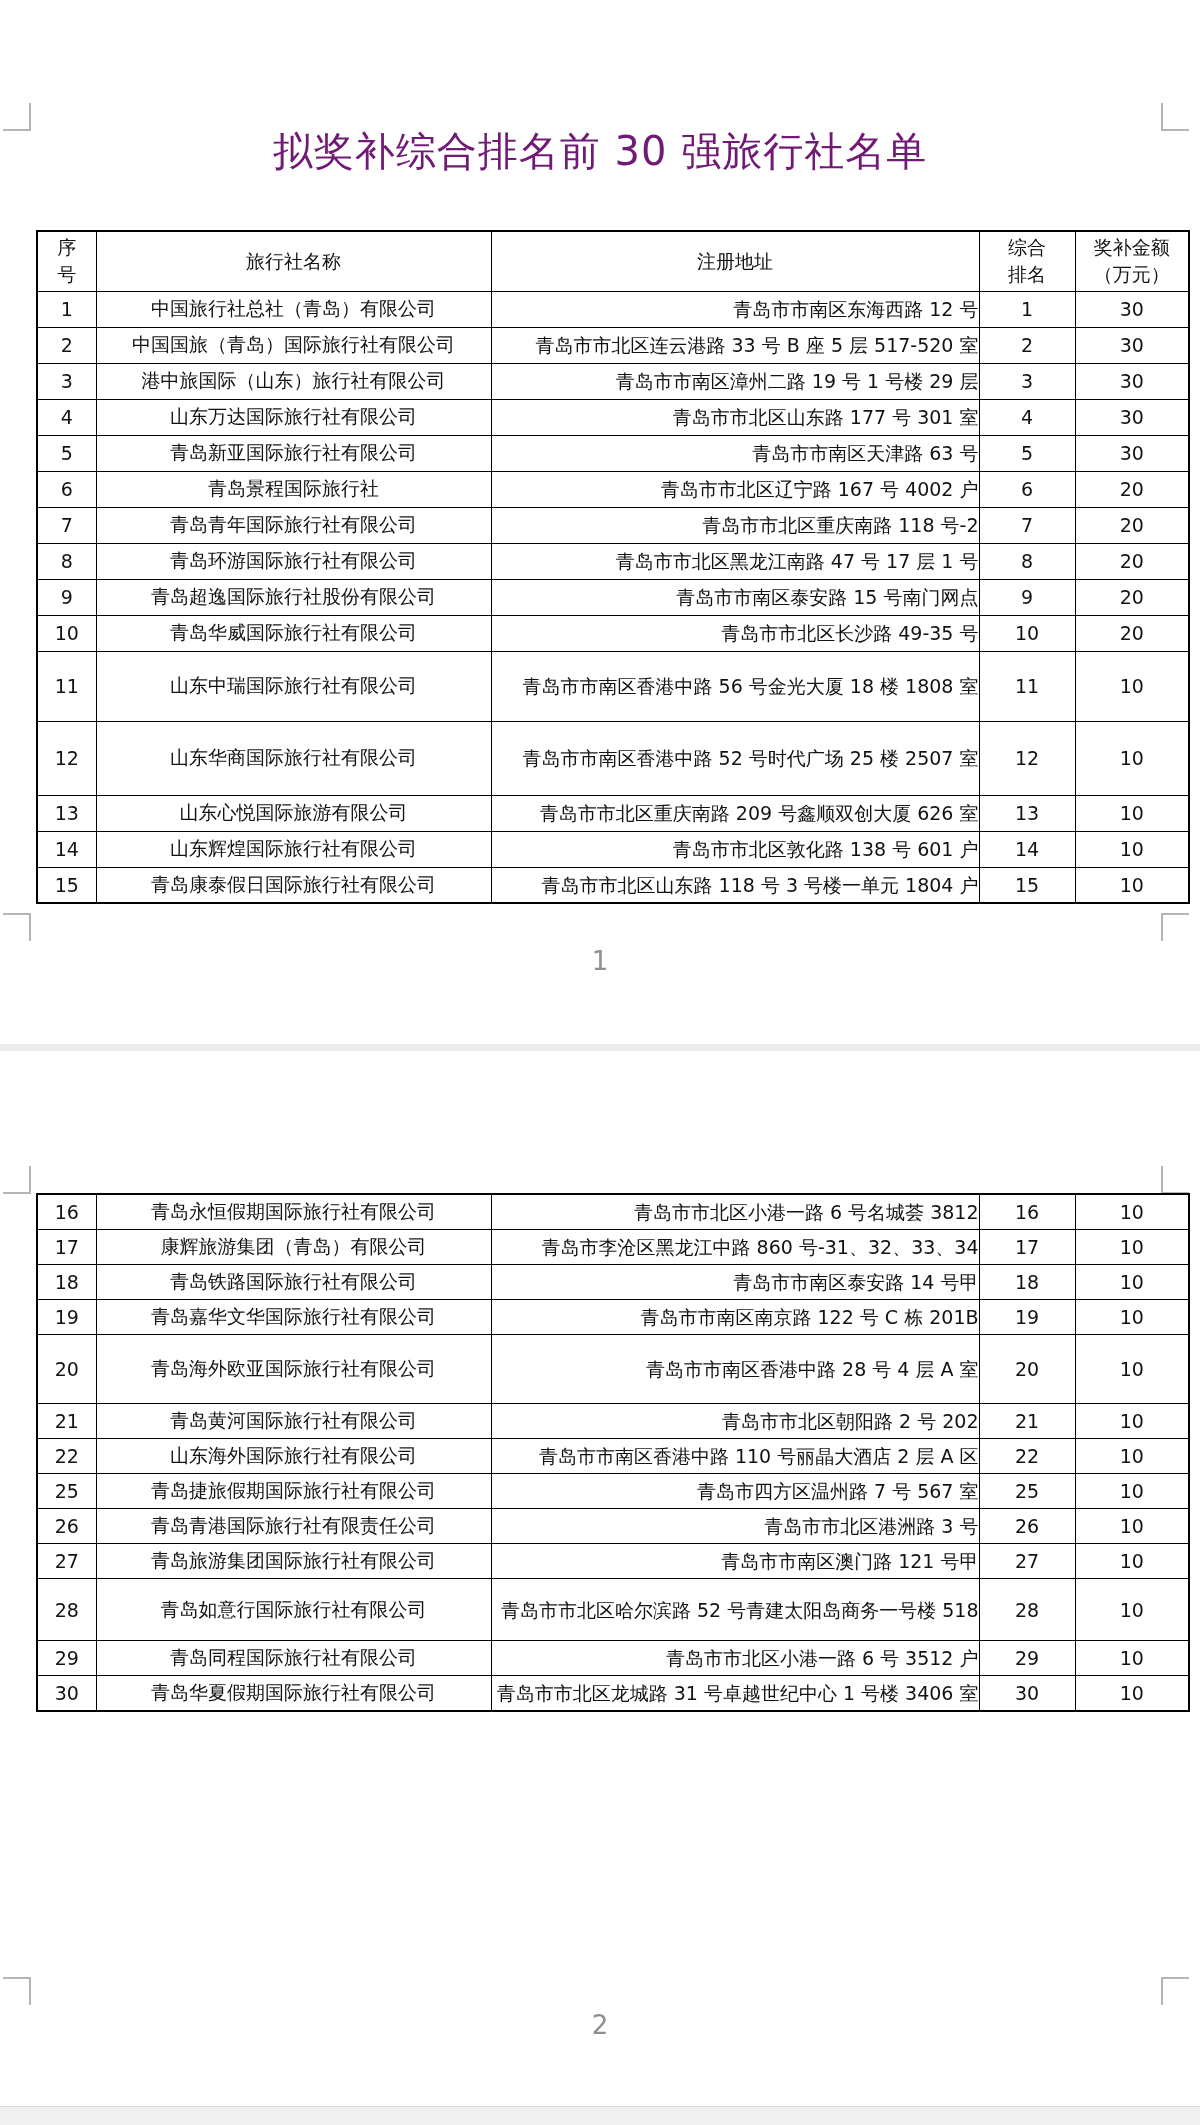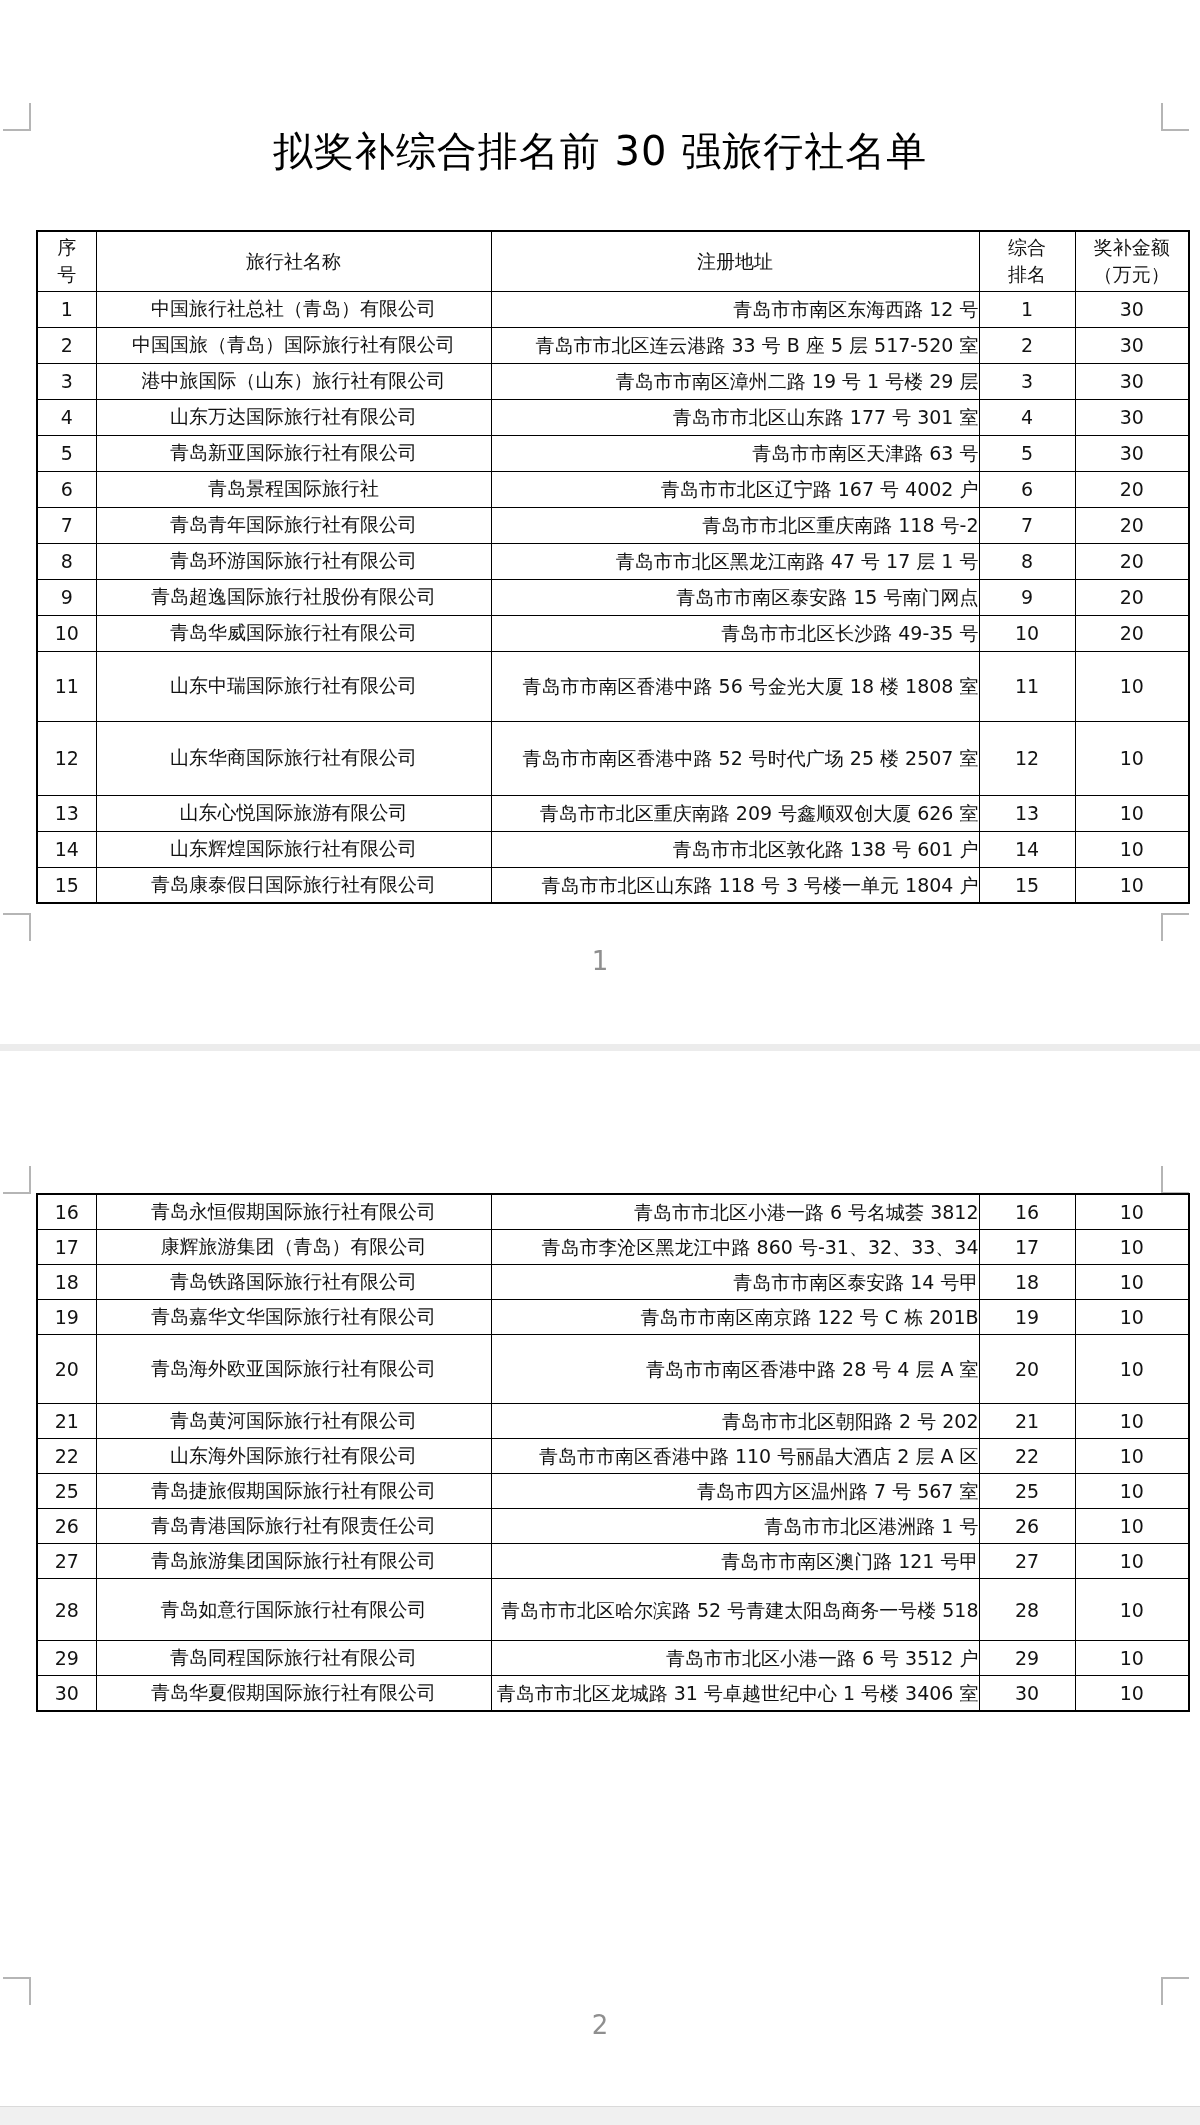--- a/index.html
+++ b/index.html
@@ -13,21 +13,21 @@
   
   .mark{position:absolute;width:26px;height:26px;}
   .mark.tl{border-right:2px solid #b5b5b5;border-bottom:2px solid #b5b5b5;}
   .mark.tr{border-left:2px solid #b5b5b5;border-bottom:2px solid #b5b5b5;}
   .mark.bl{border-top:2px solid #b5b5b5;border-right:2px solid #b5b5b5;}
   .mark.br{border-top:2px solid #b5b5b5;border-left:2px solid #b5b5b5;}
 
   .doc-title{
     position:absolute;left:0;top:127px;width:1200px;
     text-align:center;font-size:40px;line-height:48px;
-    color:#000000;font-weight:500;letter-spacing:1px;
+    color:#701a75;font-weight:500;letter-spacing:1px;
   }
 
   table.rank{
     position:absolute;left:36px;border-collapse:collapse;table-layout:fixed;
     width:1152px;border:2px solid #000;font-size:19px;color:#121212;
   }
   #table1{top:230px;}
   #table2{top:1193px;}
   table.rank td{border:1px solid #000;overflow:hidden;padding:0;vertical-align:middle;}
   td.c-head{text-align:center;line-height:27px;}
@@ -263,21 +263,21 @@
     <tr class="h35">
           <td class="c-no">25</td>
           <td class="c-name">青岛捷旅假期国际旅行社有限公司</td>
           <td class="c-addr">青岛市四方区温州路 7 号 567 室</td>
           <td class="c-rank">25</td>
           <td class="c-amt">10</td>
         </tr>
     <tr class="h35">
           <td class="c-no">26</td>
           <td class="c-name">青岛青港国际旅行社有限责任公司</td>
-          <td class="c-addr">青岛市市北区港洲路 1 号</td>
+          <td class="c-addr">青岛市市北区港洲路 3 号</td>
           <td class="c-rank">26</td>
           <td class="c-amt">10</td>
         </tr>
     <tr class="h35">
           <td class="c-no">27</td>
           <td class="c-name">青岛旅游集团国际旅行社有限公司</td>
           <td class="c-addr">青岛市市南区澳门路 121 号甲</td>
           <td class="c-rank">27</td>
           <td class="c-amt">10</td>
         </tr>

